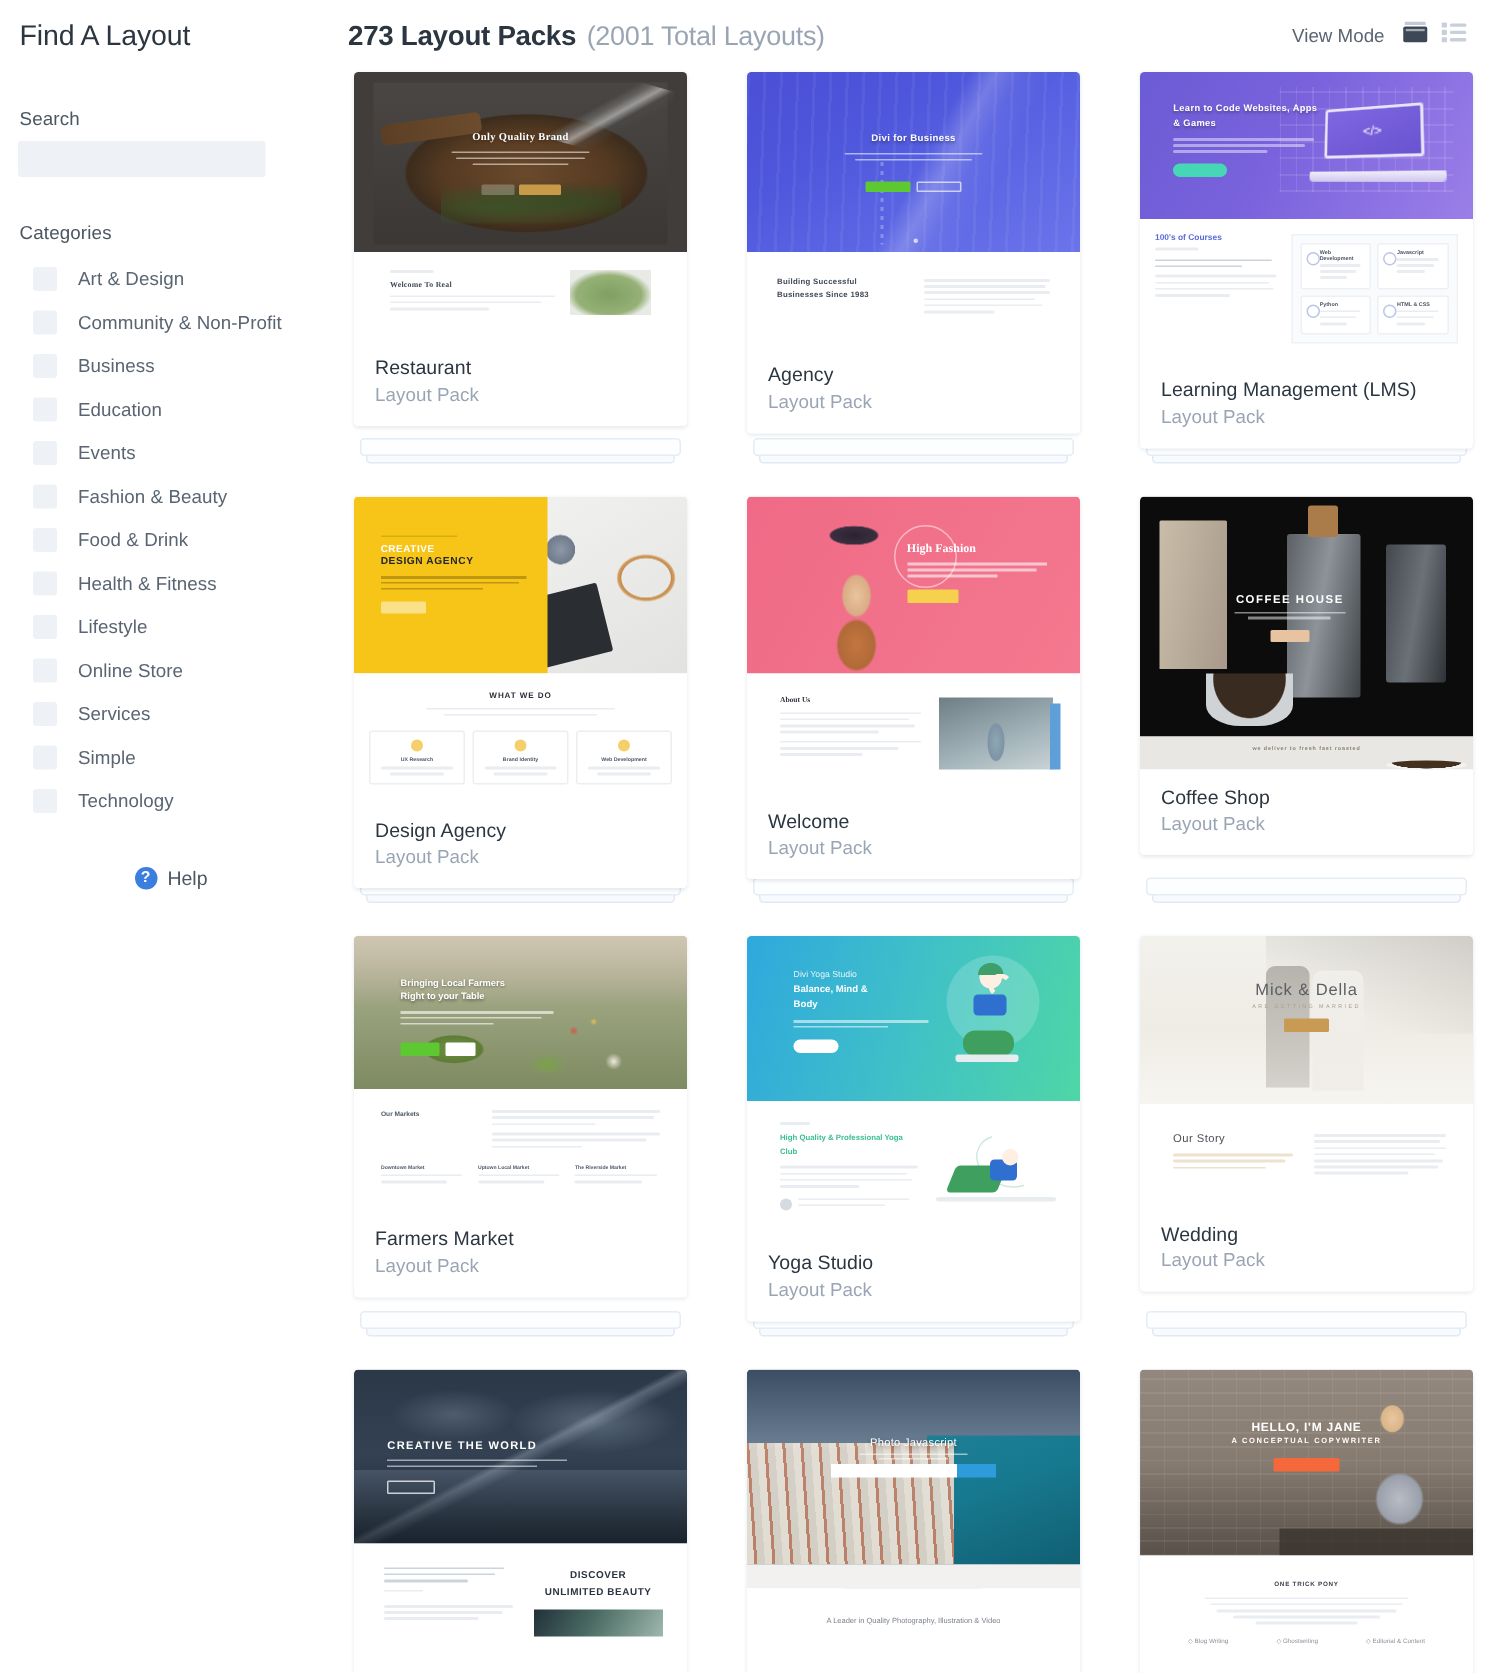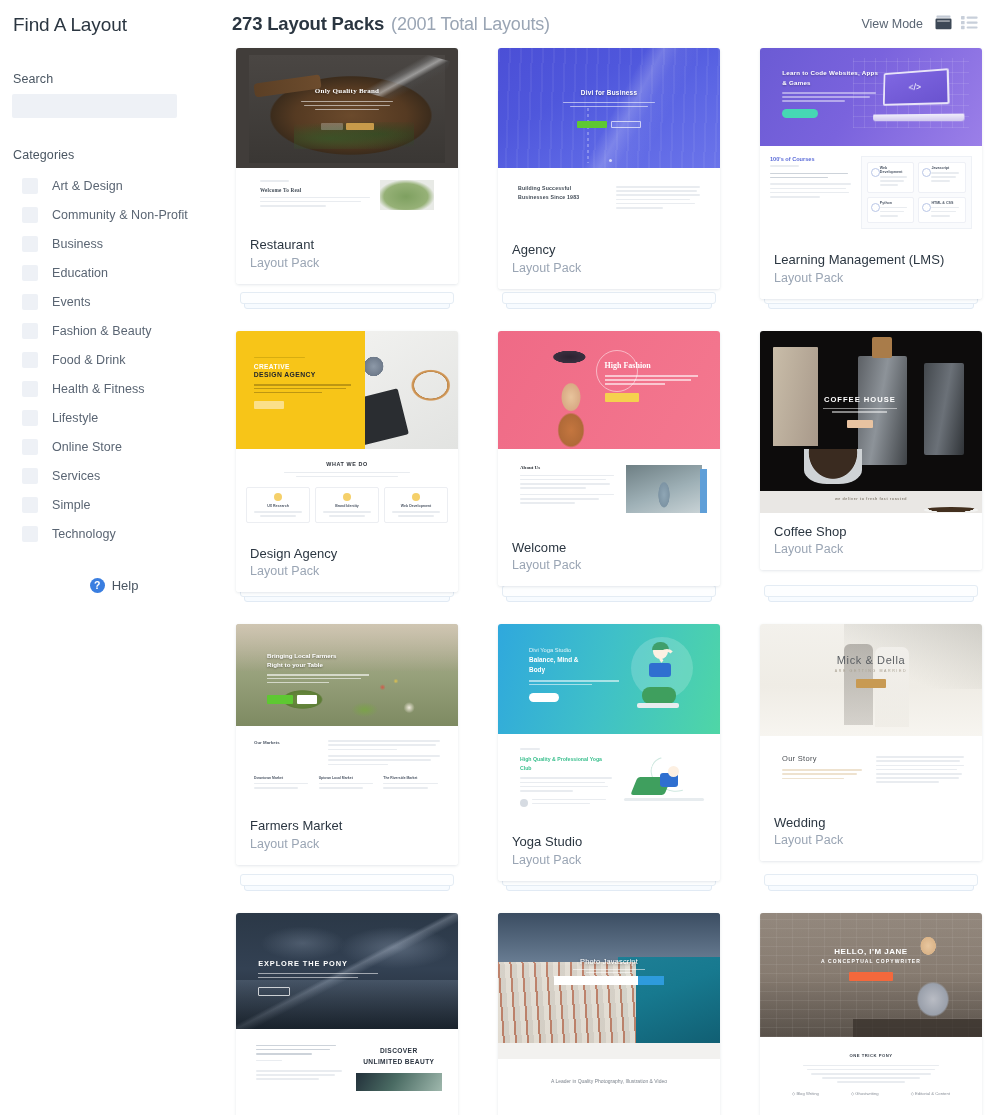--- a/index.html
+++ b/index.html
@@ -1077,21 +1077,21 @@
       </div>
 
       <div class="card-slot">
 
         <div class="card t-travel">
           <div class="thumb">
             <div class="hero">
               <div class="tv-mtn"></div>
               <div class="tv-refl"></div>
               <div style="position:absolute;left:10%;top:40%;width:56%;">
-                <div class="tv-h">EXPLORE THE PONY</div>
+                <div class="tv-h">CREATIVE THE WORLD</div>
                 <div style="margin-top:5px;">
                   <i style="display:block;height:1.5px;width:96%;background:rgba(255,255,255,.55);margin-bottom:2.2px;"></i>
                   <i style="display:block;height:1.5px;width:80%;background:rgba(255,255,255,.55);"></i>
                 </div>
                 <div class="mini-btn tv-ghost" style="width:32px;height:9px;margin-top:9px;border-radius:1px;"></div>
               </div>
             </div>
             <div class="body-sec" style="display:flex;gap:14px;padding:16px 16px 16px 20px;">
               <div style="width:46%;">
                 <div class="ln dk" style="width:94%"></div>

